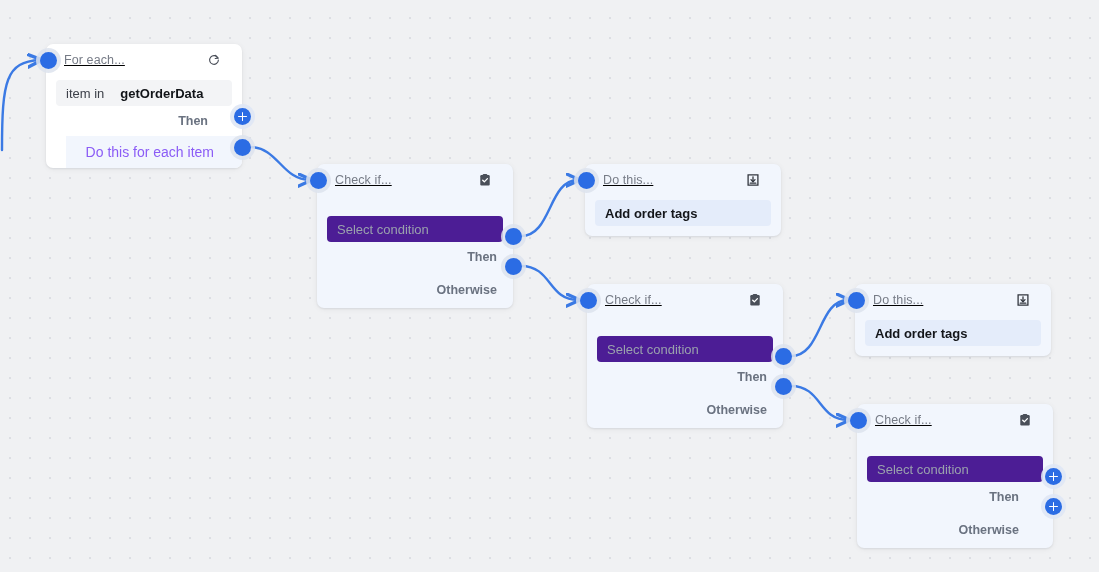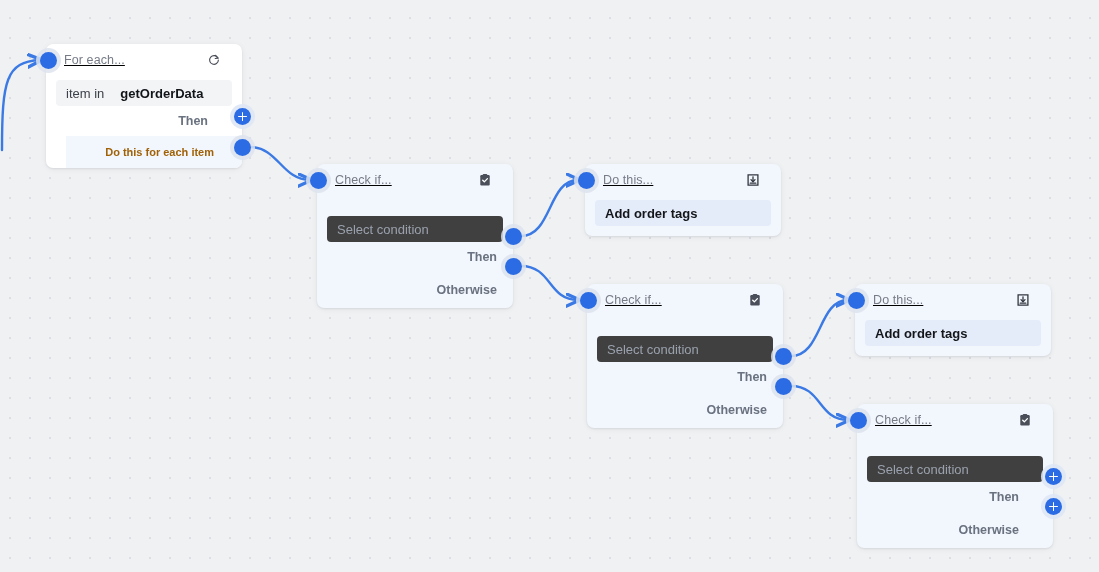--- a/index.html
+++ b/index.html
@@ -21,27 +21,27 @@
 
   .row-head{display:flex;align-items:center;justify-content:space-between;
             height:32px;padding:0 20px 0 18px;text-decoration:underline;}
   .head-title{font-size:12.5px;color:#767b86;letter-spacing:.1px;}
   .head-icon{width:16px;height:16px;display:flex;align-items:center;justify-content:center;}
 
   .field{margin:4px 10px 0 10px;height:26px;border-radius:4px;display:flex;align-items:center;
          padding:0 10px;font-size:13px;}
   .field-grey{background:#f3f4f6;color:#3c4049;}
   .field-grey b{color:#111418;font-weight:bold;margin-left:16px;}
-  .field-blue{background:#404040;color:#9aa1ad;margin-top:20px;}
+  .field-blue{background:#4c1d95;color:#9aa1ad;margin-top:20px;}
   .field-action{background:#e4ecfa;color:#131519;font-weight:bold;font-size:13px;}
 
   .port-row{display:flex;align-items:center;justify-content:flex-end;height:30px;padding:0 16px 0 0;margin-left:20px;}
   .port-label{font-size:12.5px;color:#6a7280;font-weight:bold;}
   .footer-blue{background:#f2f6fd;}
-  .footer-label{font-size:11px;color:#a16207;font-weight:bold;}
+  .footer-label{font-size:14px;color:#8b5cf6;}
 
   .dot{position:absolute;width:17px;height:17px;border-radius:50%;background:#2b6ce4;
        box-shadow:0 0 0 4px rgba(221,227,237,.85);}
   .plus{position:absolute;width:17px;height:17px;border-radius:50%;background:#2b6ce4;
         box-shadow:0 0 0 4px rgba(223,231,245,.9);}
   .plus:before,.plus:after{content:"";position:absolute;background:#fff;border-radius:1px;}
   .plus:before{left:3.6px;top:7.6px;width:9.8px;height:1.9px;}
   .plus:after{top:3.6px;left:7.6px;height:9.8px;width:1.9px;}
 </style>
 </head>

